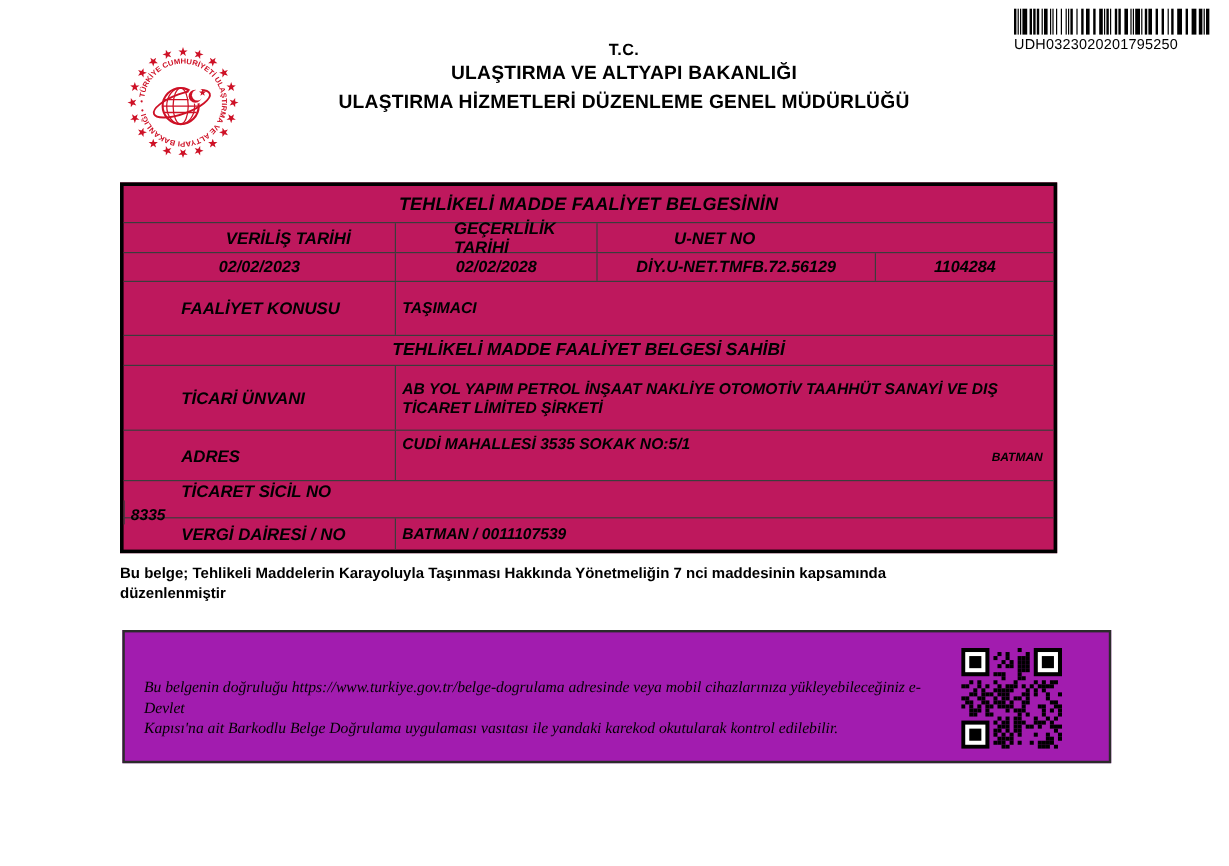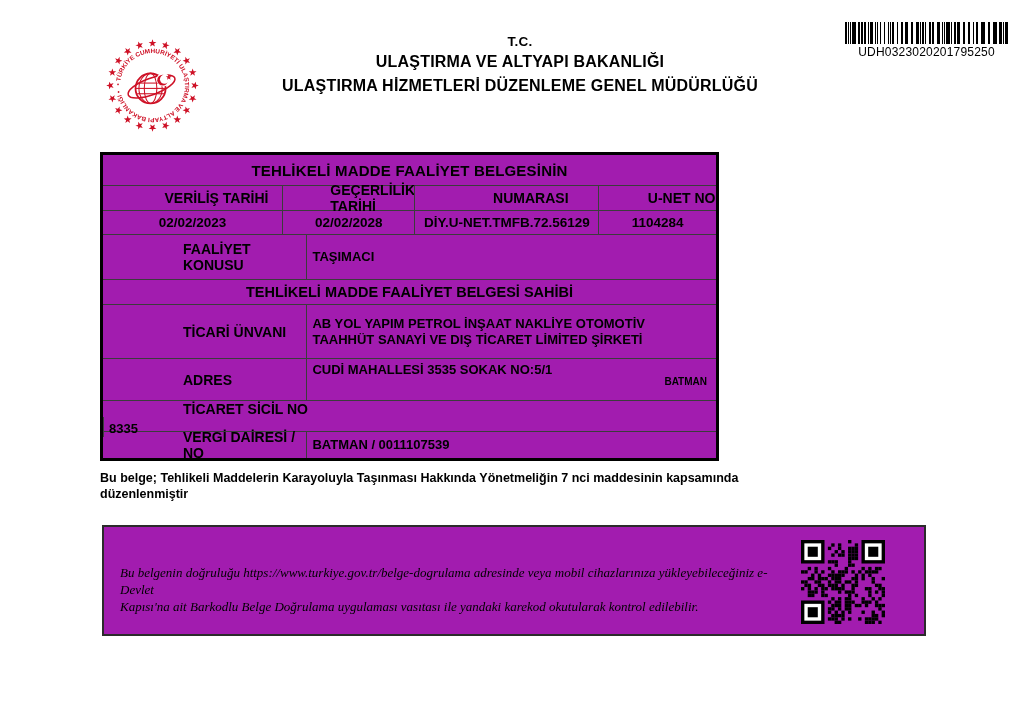--- a/index.html
+++ b/index.html
@@ -9,36 +9,36 @@
     font-family:"Liberation Sans", sans-serif; color:#000; overflow:hidden;
   }
 
   
   .logo { position:absolute; left:104px; top:37px; width:97px; height:97px; }
   .head-text { position:absolute; left:212px; top:34px; width:616px; text-align:center; font-weight:bold; }
   .head-tc { font-size:13.5px; line-height:16px; letter-spacing:0.3px; }
   .head-ministry { font-size:16px; line-height:19px; margin-top:2px; letter-spacing:0.2px; }
   .head-directorate { font-size:16px; line-height:19px; margin-top:5px; letter-spacing:0.2px; }
 
-  .barcode { position:absolute; left:845px; top:22px; width:163px; text-align:center; }
+  .barcode { position:absolute; left:845px; top:7px; width:163px; text-align:left; }
   .barcode svg { display:block; width:163px; height:22px; }
   .barcode-number { font-size:12px; line-height:14px; margin-top:1px; letter-spacing:0.2px; }
 
   
-  .doc-table { position:absolute; left:100px; top:152px; width:619px; border:3px solid #000; background:#a21caf; }
+  .doc-table { position:absolute; left:100px; top:152px; width:781px; border:3px solid #000; background:#be185d;font-style:italic; }
   .tr { display:flex; width:100%; }
   .tr + .tr { border-top:1px solid #3c3c3c; }
   .td { display:flex; align-items:center; min-width:0; }
   .td + .td { border-left:1px solid #3c3c3c; }
   .full { width:100%; justify-content:center; text-align:center; }
   .c1 { width:29.2%; justify-content:center; }
   .c2 { width:21.6%; justify-content:center; }
   .c3 { width:30%;   justify-content:center; }
   .c4 { width:19.2%; justify-content:center; }
-  .lbl { width:29.2%; justify-content:flex-start; padding-left:24px;margin-left:32px; }
+  .lbl { width:29.2%; justify-content:flex-start; padding-left:24px; }
   .val { width:70.8%; justify-content:flex-start; padding-left:5px; padding-right:6px; }
 
   .h-title   { height:30px; font-weight:bold; font-size:15px; letter-spacing:0.2px; }
   .h-cols    { height:25px; font-weight:bold; font-size:14px; }
   .h-vals    { height:24px; font-weight:bold; font-size:13.5px; }
   .h-faaliyet{ height:45px; }
   .h-section { height:25px; font-weight:bold; font-size:14.5px; }
   .h-unvan   { height:54px; }
   .h-adres   { height:42px; }
   .h-sicil   { height:31px;flex-direction:column; }
@@ -176,21 +176,20 @@
     <div class="barcode-number">UDH0323020201795250</div>
   </div>
 
   <section class="doc-table">
     <div class="tr h-title">
       <div class="td full">TEHLİKELİ MADDE FAALİYET BELGESİNİN</div>
     </div>
     <div class="tr h-cols">
       <div class="td c1 lbl-text">VERİLİŞ TARİHİ</div>
       <div class="td c2 lbl-text">GEÇERLİLİK TARİHİ</div>
-      <div class="td c3 lbl-text">NUMARASI</div>
       <div class="td c4 lbl-text">U-NET NO</div>
     </div>
     <div class="tr h-vals">
       <div class="td c1">02/02/2023</div>
       <div class="td c2">02/02/2028</div>
       <div class="td c3">DİY.U-NET.TMFB.72.56129</div>
       <div class="td c4">1104284</div>
     </div>
     <div class="tr h-faaliyet">
       <div class="td lbl lbl-text">FAALİYET KONUSU</div>

